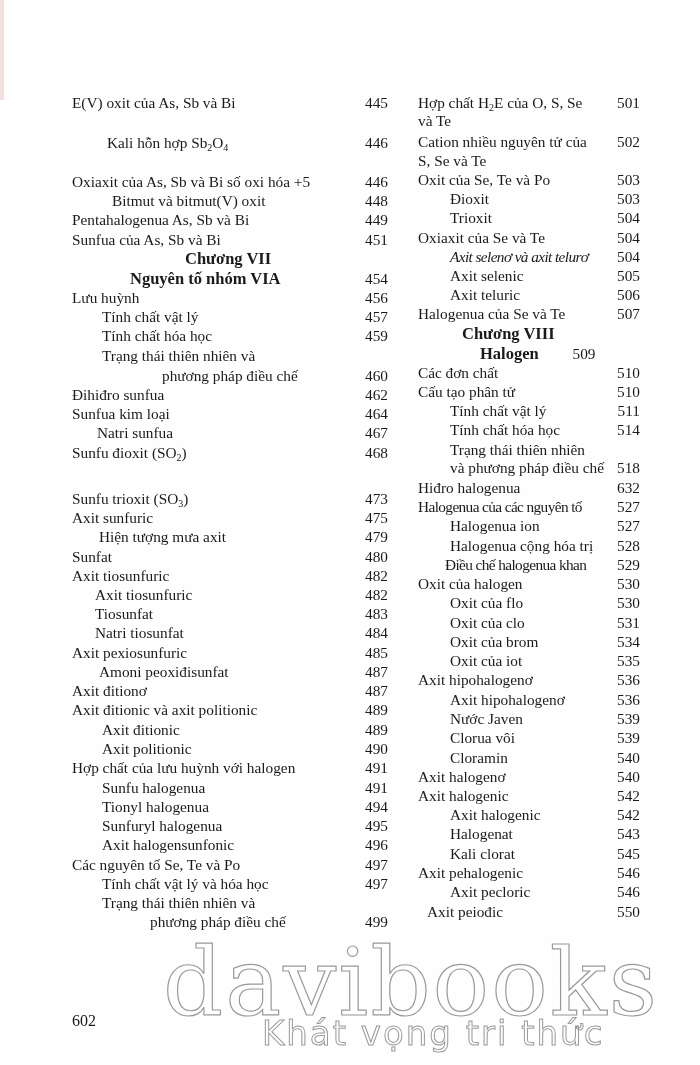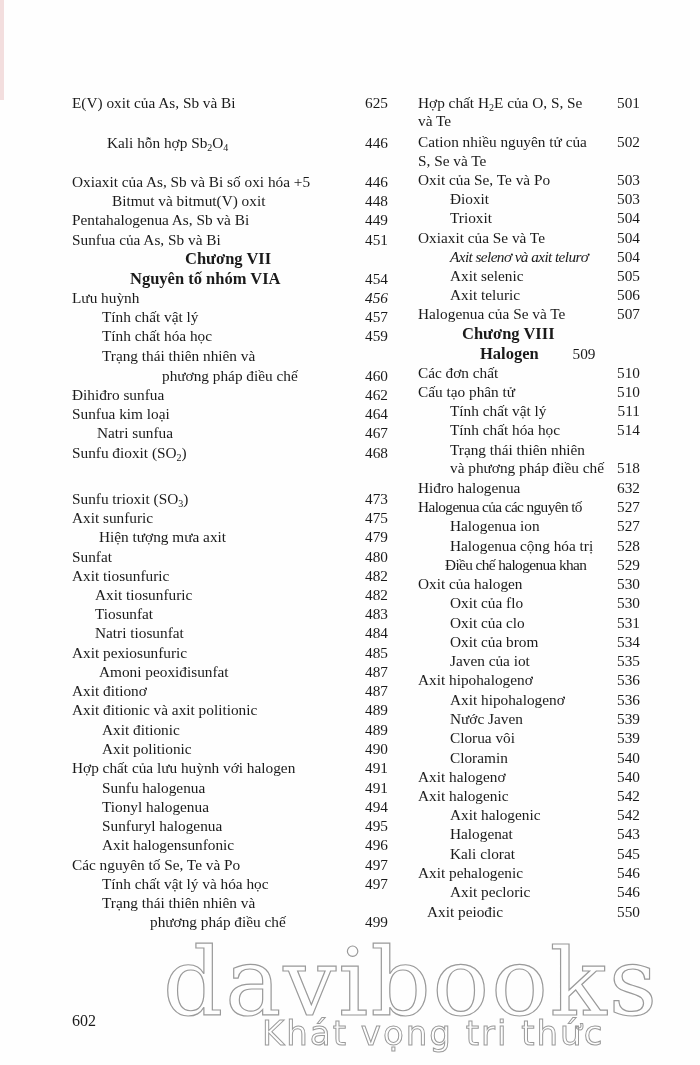--- a/index.html
+++ b/index.html
@@ -22,36 +22,36 @@
 
 <div class="edge"></div>
 <div id="left" class="col"></div>
 <div id="right" class="col"></div>
 
 <div class="wm1">davibooks</div>
 <div class="wm2">Khát vọng tri thức</div>
 <div class="pageno">602</div>
 
 <div class="row" style="top: 94px; left: 72px;"><span>E(V) oxit của As, Sb và Bi</span></div>
-<div class="num" style="top: 94px; left: 348px;">625</div>
+<div class="num" style="top: 94px; left: 348px;">445</div>
 <div class="row" style="top: 134px; left: 107px;"><span>Kali hỗn hợp Sb</span><sub>2</sub><span>O</span><sub>4</sub></div>
 <div class="num" style="top: 134px; left: 348px;">446</div>
 <div class="row" style="top: 173px; left: 72px;"><span>Oxiaxit của As, Sb và Bi số oxi hóa +5</span></div>
 <div class="num" style="top: 173px; left: 348px;">446</div>
 <div class="row" style="top: 192px; left: 112px;"><span>Bitmut và bitmut(V) oxit</span></div>
 <div class="num" style="top: 192px; left: 348px;">448</div>
 <div class="row" style="top: 211px; left: 72px;"><span>Pentahalogenua As, Sb và Bi</span></div>
 <div class="num" style="top: 211px; left: 348px;">449</div>
 <div class="row" style="top: 231px; left: 72px;"><span>Sunfua của As, Sb và Bi</span></div>
 <div class="num" style="top: 231px; left: 348px;">451</div>
 <div class="row bold" style="top: 250px; left: 185px;"><span>Chương VII</span></div>
 <div class="row bold" style="top: 270px; left: 130px;"><span>Nguyên tố nhóm VIA</span></div>
 <div class="num" style="top: 270px; left: 348px;">454</div>
 <div class="row" style="top: 289px; left: 72px;"><span>Lưu huỳnh</span></div>
-<div class="num" style="top: 289px; left: 348px; font-style: italic;">456</div>
+<div class="num" style="top: 289px; left: 348px;">456</div>
 <div class="row" style="top: 308px; left: 102px;"><span>Tính chất vật lý</span></div>
 <div class="num" style="top: 308px; left: 348px;">457</div>
 <div class="row" style="top: 327px; left: 102px;"><span>Tính chất hóa học</span></div>
 <div class="num" style="top: 327px; left: 348px;">459</div>
 <div class="row" style="top: 347px; left: 102px;"><span>Trạng thái thiên nhiên và</span></div>
 <div class="row" style="top: 367px; left: 162px;"><span>phương pháp điều chế</span></div>
 <div class="num" style="top: 367px; left: 348px;">460</div>
 <div class="row" style="top: 386px; left: 72px;"><span>Đihiđro sunfua</span></div>
 <div class="num" style="top: 386px; left: 348px;">462</div>
 <div class="row" style="top: 405px; left: 72px;"><span>Sunfua kim loại</span></div>
@@ -152,21 +152,21 @@
 <div class="row" style="top: 556px; left: 445px; letter-spacing: -0.6px;"><span>Điều chế halogenua khan</span></div>
 <div class="num" style="top: 556px; left: 600px;">529</div>
 <div class="row" style="top: 575px; left: 418px;"><span>Oxit của halogen</span></div>
 <div class="num" style="top: 575px; left: 600px;">530</div>
 <div class="row" style="top: 594px; left: 450px;"><span>Oxit của flo</span></div>
 <div class="num" style="top: 594px; left: 600px;">530</div>
 <div class="row" style="top: 614px; left: 450px;"><span>Oxit của clo</span></div>
 <div class="num" style="top: 614px; left: 600px;">531</div>
 <div class="row" style="top: 633px; left: 450px;"><span>Oxit của brom</span></div>
 <div class="num" style="top: 633px; left: 600px;">534</div>
-<div class="row" style="top: 652px; left: 450px;"><span>Javen của iot</span></div>
+<div class="row" style="top: 652px; left: 450px;"><span>Oxit của iot</span></div>
 <div class="num" style="top: 652px; left: 600px;">535</div>
 <div class="row" style="top: 671px; left: 418px;"><span>Axit hipohalogenơ</span></div>
 <div class="num" style="top: 671px; left: 600px;">536</div>
 <div class="row" style="top: 691px; left: 450px;"><span>Axit hipohalogenơ</span></div>
 <div class="num" style="top: 691px; left: 600px;">536</div>
 <div class="row" style="top: 710px; left: 450px;"><span>Nước Javen</span></div>
 <div class="num" style="top: 710px; left: 600px;">539</div>
 <div class="row" style="top: 729px; left: 450px;"><span>Clorua vôi</span></div>
 <div class="num" style="top: 729px; left: 600px;">539</div>
 <div class="row" style="top: 749px; left: 450px;"><span>Cloramin</span></div>

